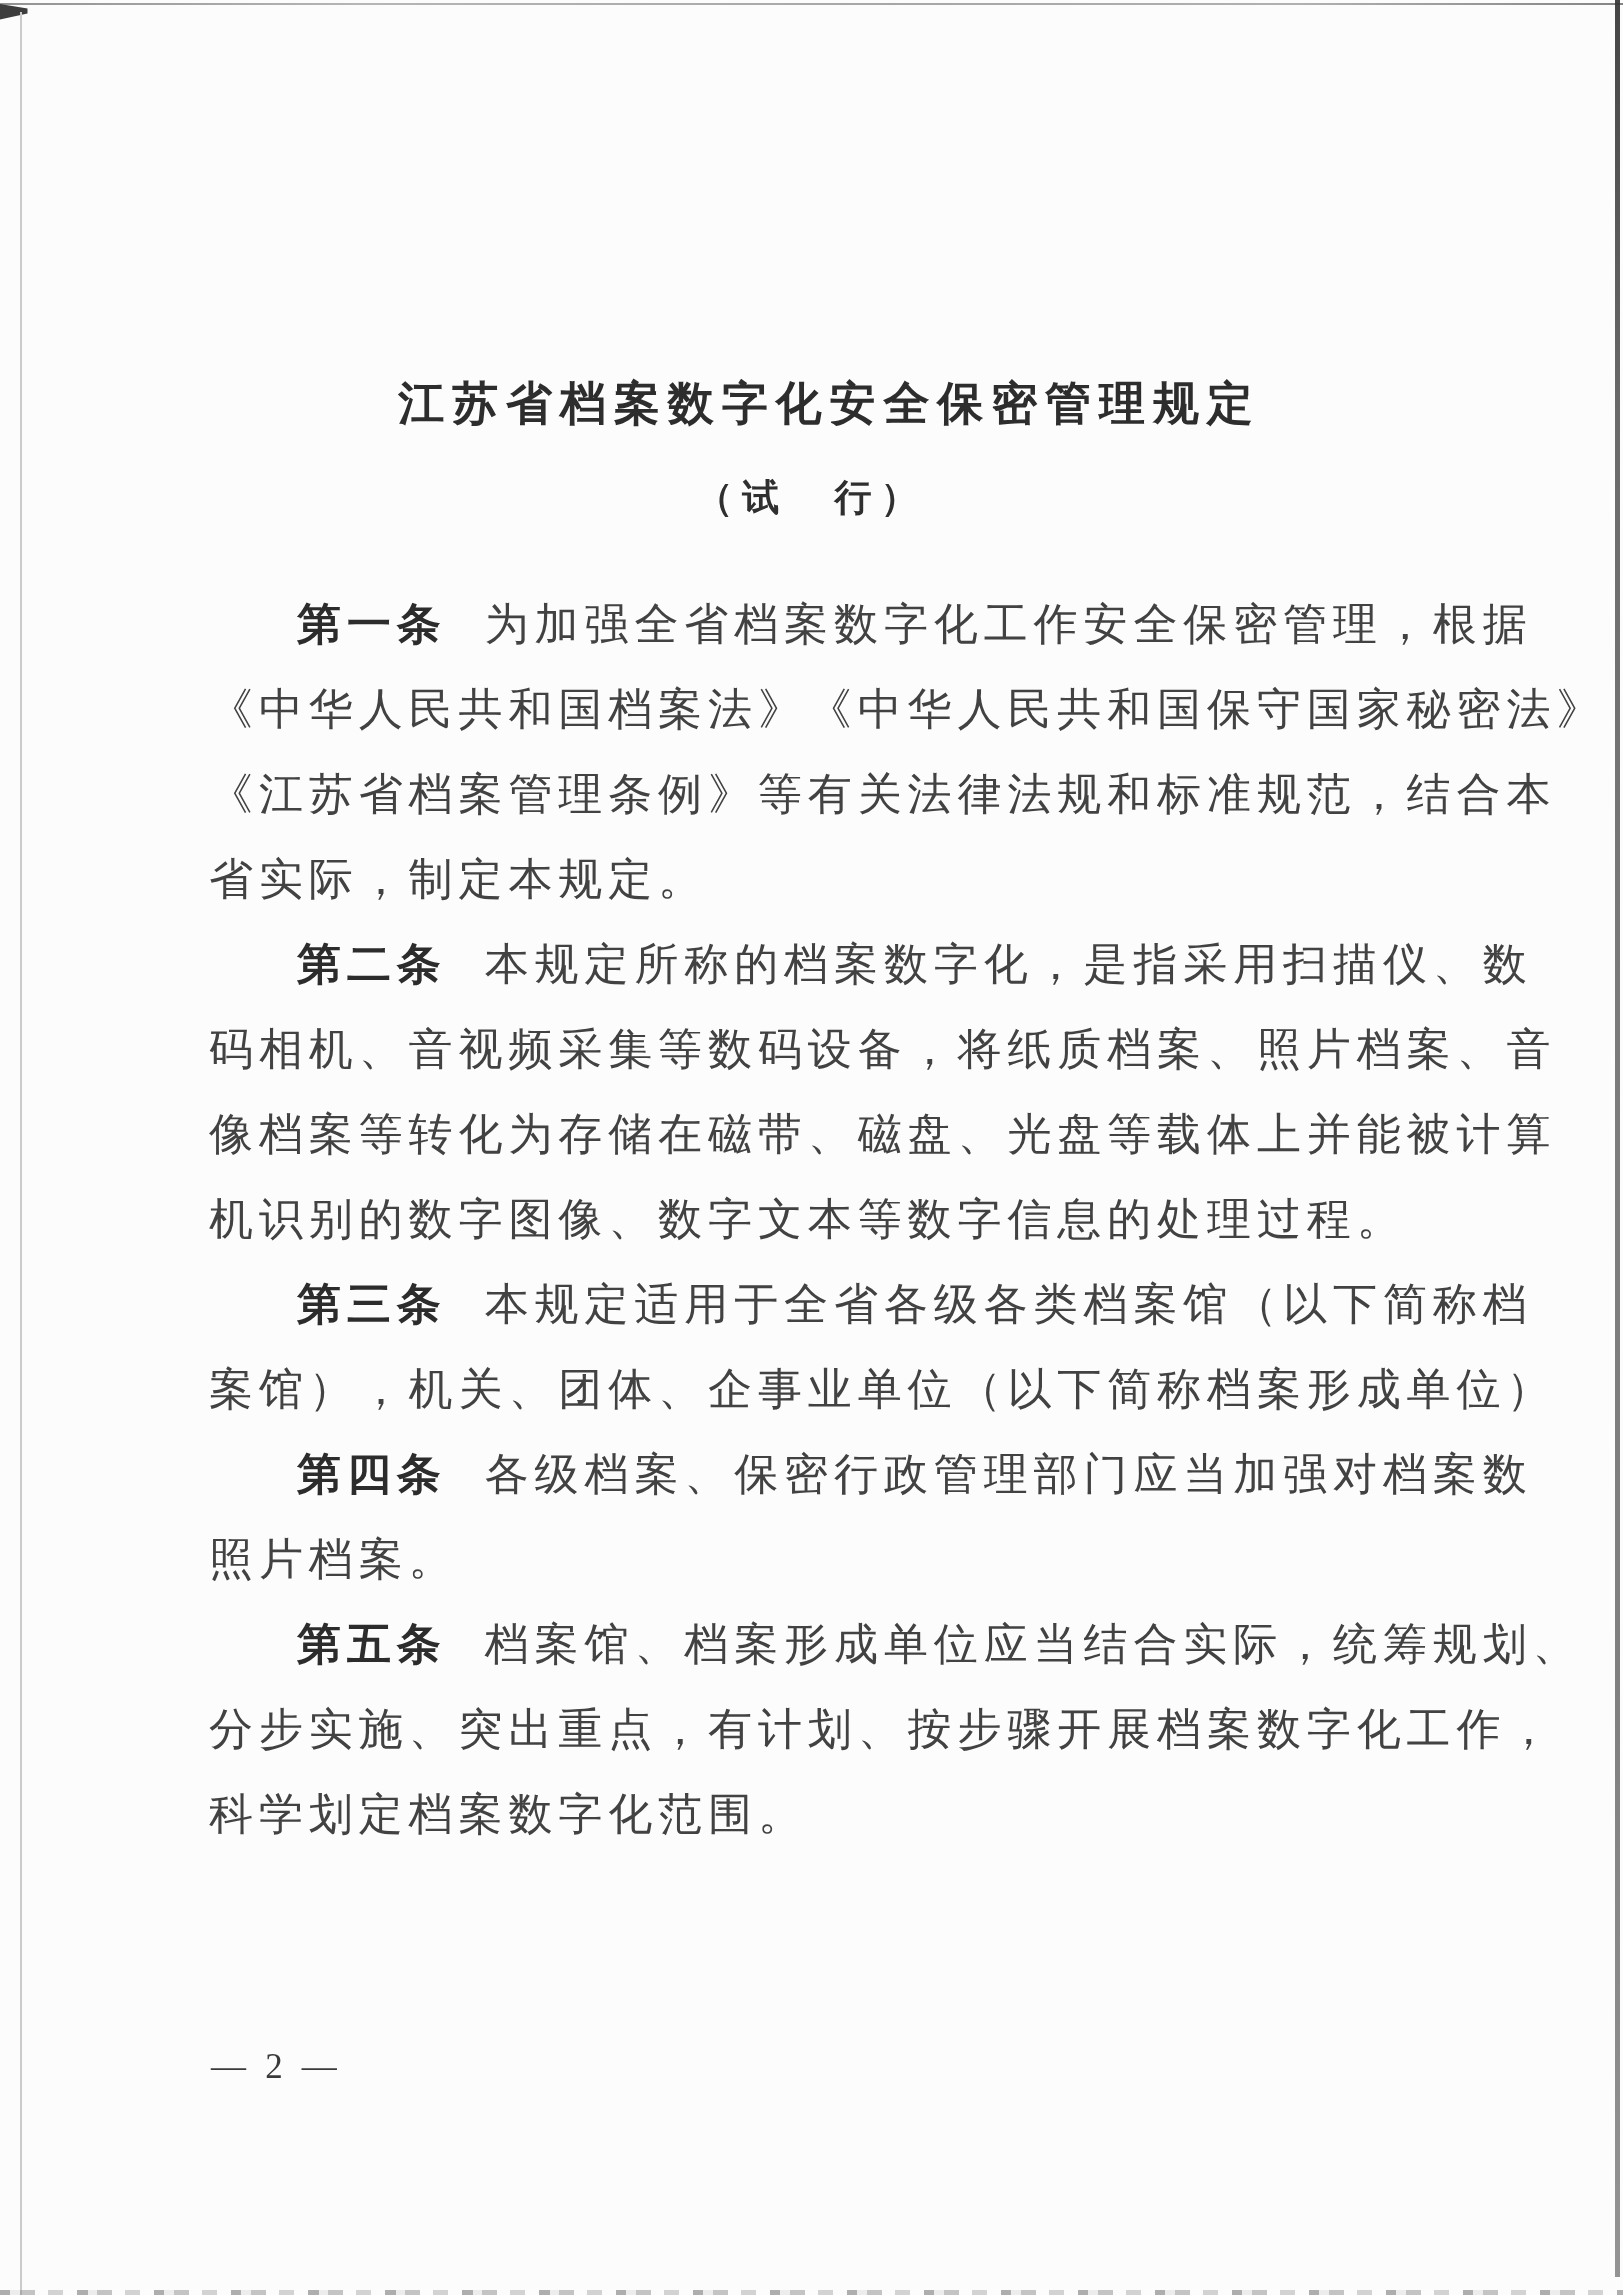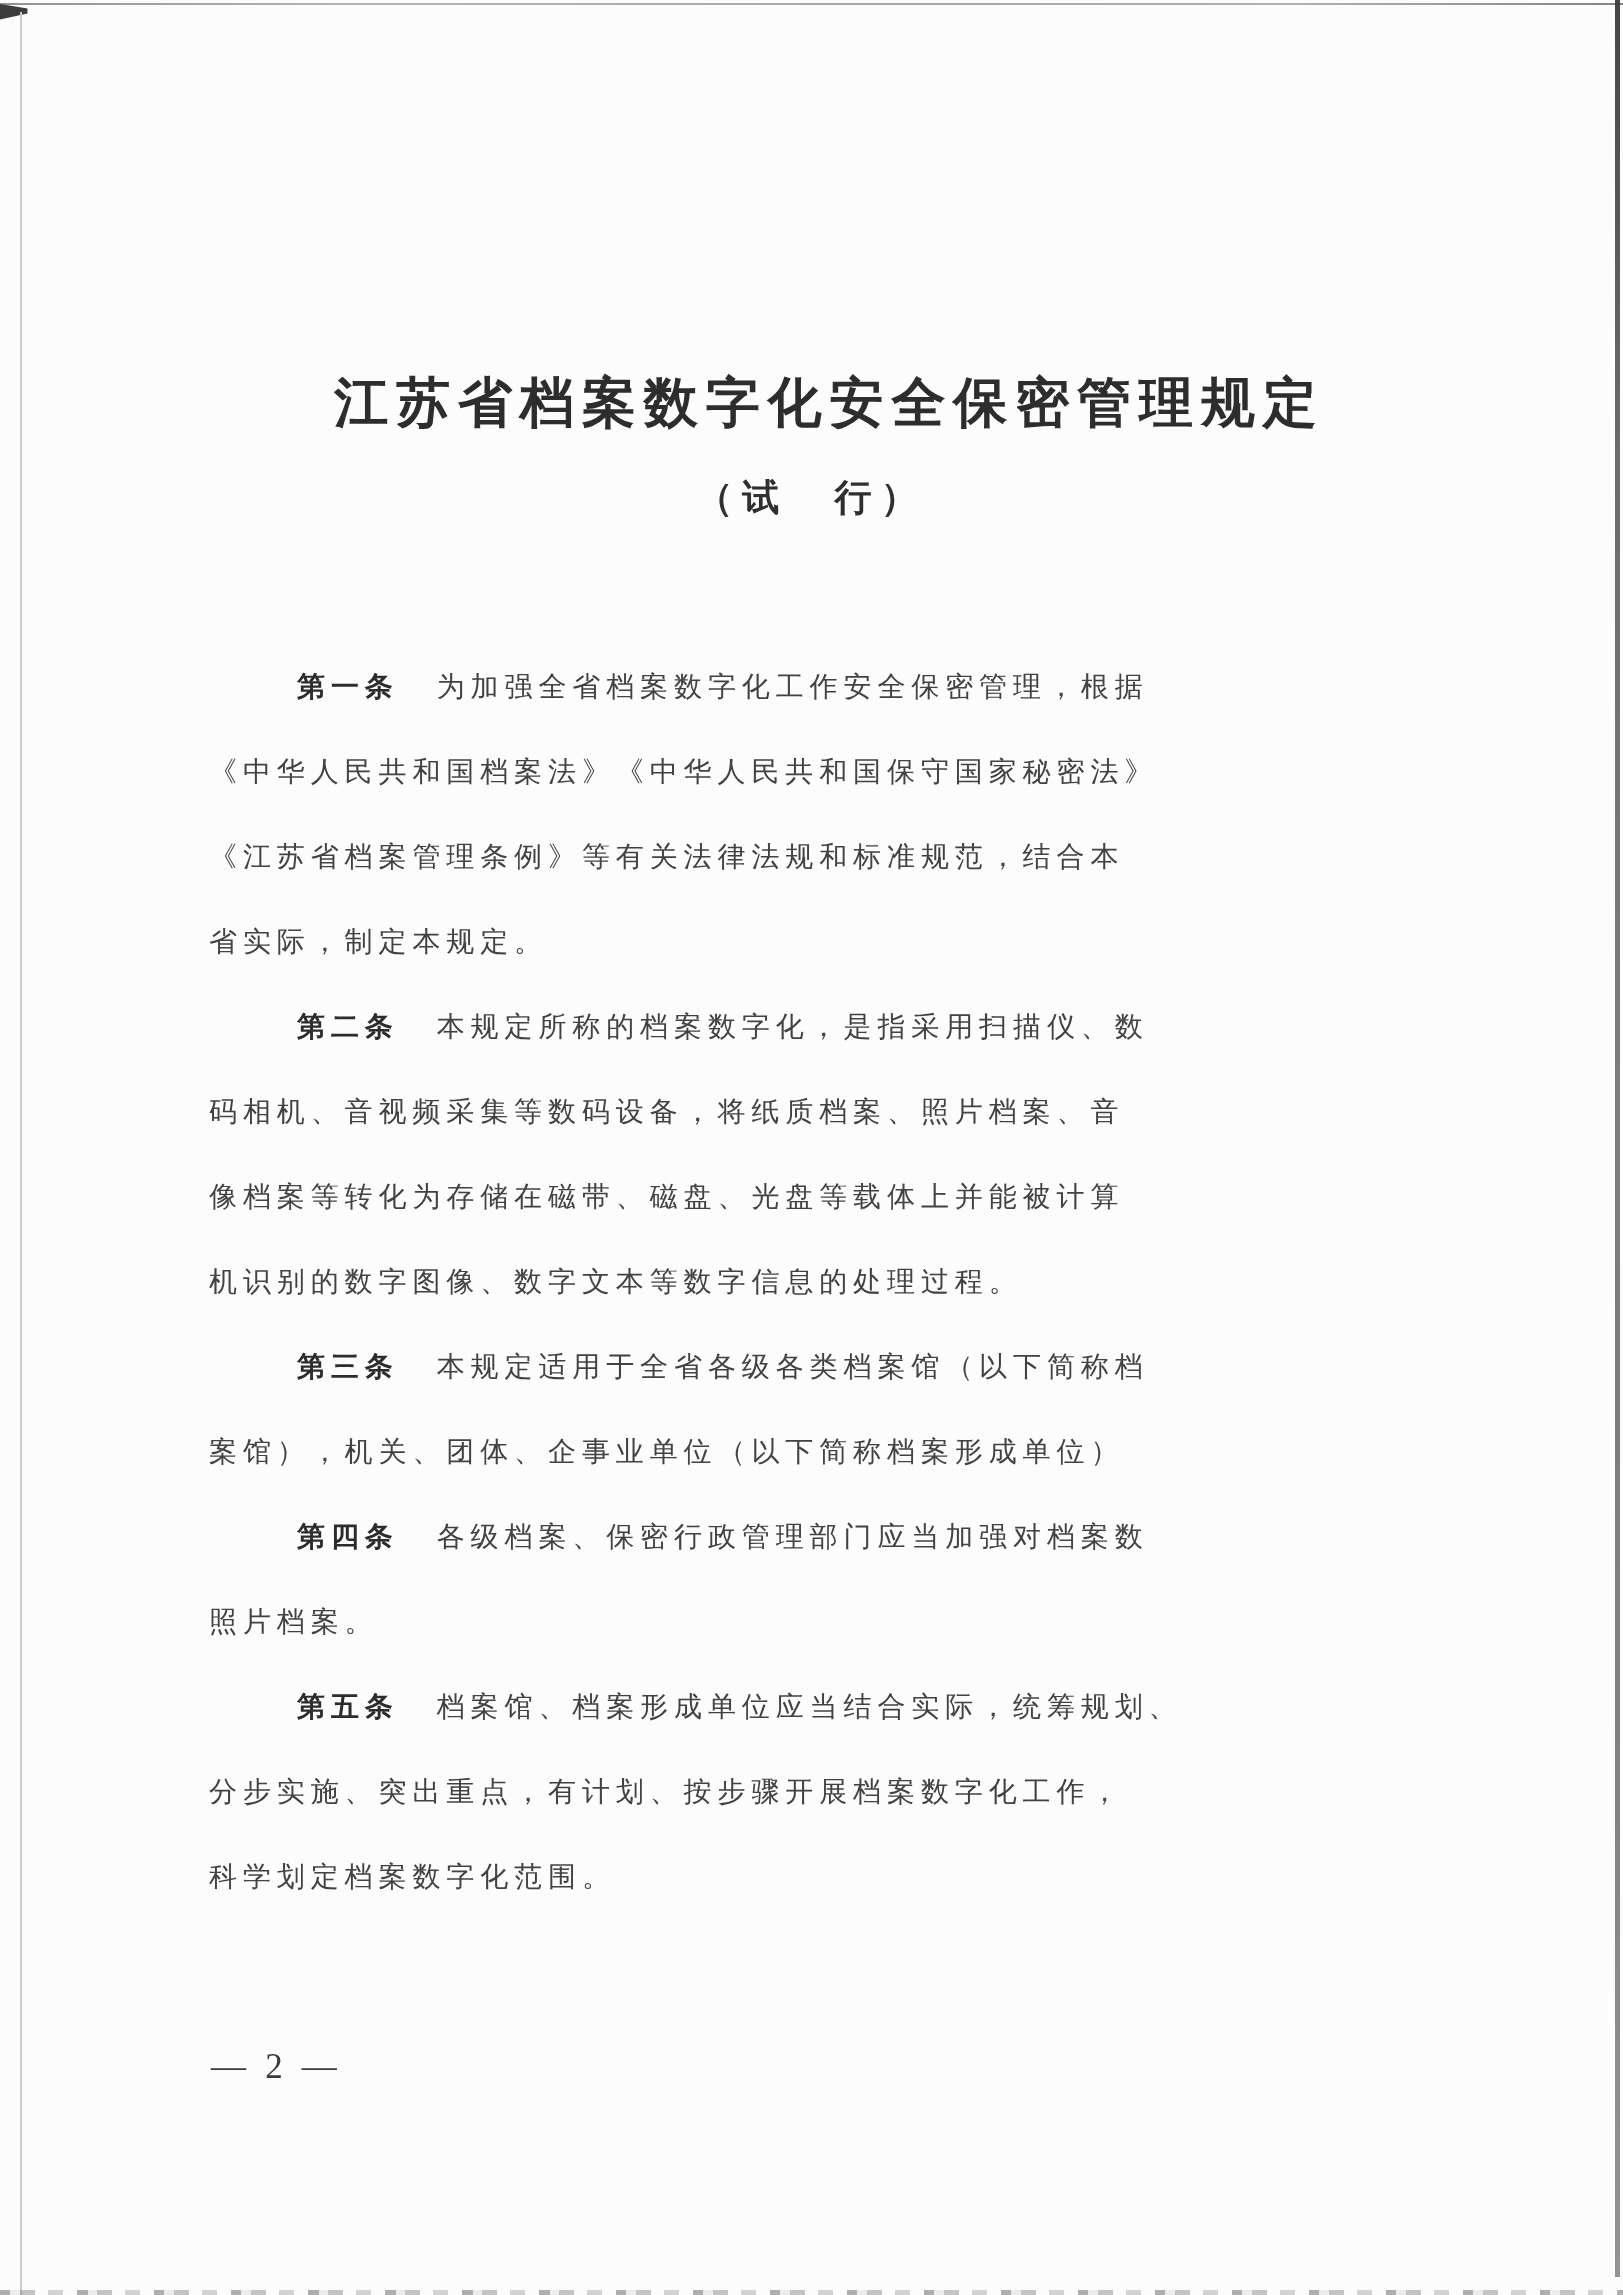--- a/index.html
+++ b/index.html
@@ -53,45 +53,45 @@
       rgba(140,140,140,.5) 19.6px 35px,
       rgba(255,255,255,0) 35px 48px,
       rgba(160,160,160,.45) 48px 63px,
       rgba(255,255,255,0) 63px 77px);
   }
   
   .doc-title {
     position: absolute;
     top: 364px; left: 0; right: 0;
     text-align: center;
-    font-size: 54px;
+    font-size: 46px;
     font-weight: 700;
     letter-spacing: 7.9px;
     color: #2d2d2d;
     line-height: 79px;
     white-space: nowrap;
     margin-left: 36px;
   }
   .doc-subtitle {
     position: absolute;
     top: 466px; left: 0; right: 0;
     text-align: center;
     font-size: 37px;
     font-weight: 700;
     letter-spacing: 9.2px;
     color: #2f2f2f;
     line-height: 63px;
     white-space: nowrap;
   }
   .content {
     position: absolute;
-    left: 209px; top: 644px;
+    left: 209px; top: 582px;
     width: 1231px;
     color: #424242;
-    font-size: 28px;
+    font-size: 44px;
     letter-spacing: 5.9px;
   }
   .line {
     height: 85px;
     line-height: 85px;
     white-space: nowrap;
   }
   .line.first {
     text-indent: 88px;
   }

